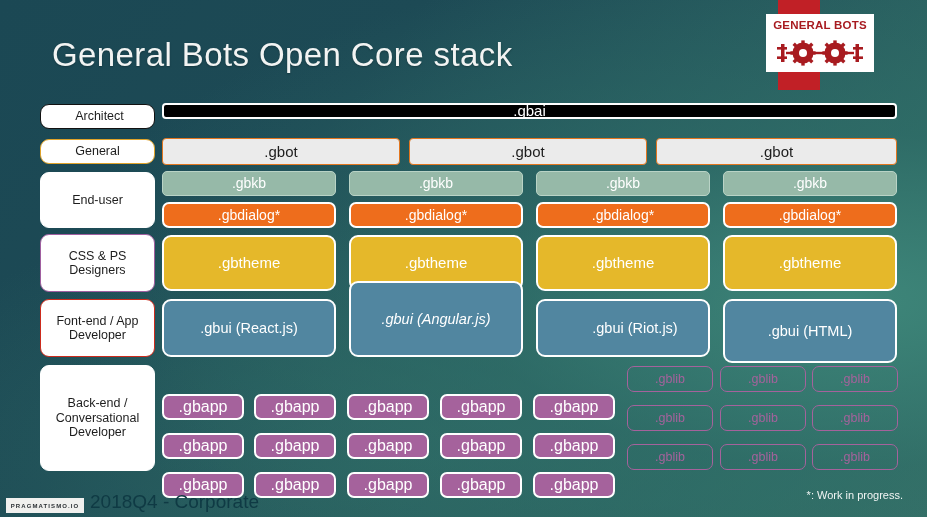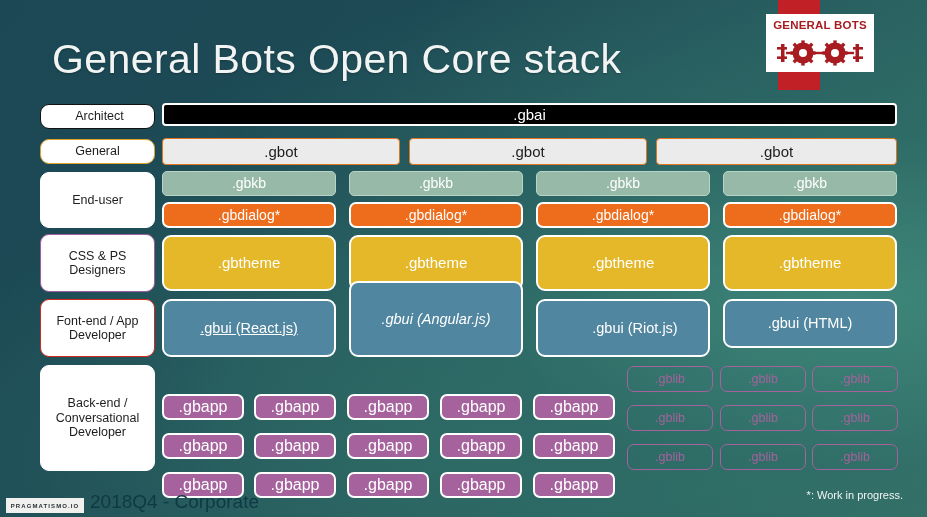--- a/index.html
+++ b/index.html
@@ -46,21 +46,21 @@
     color: #a81b20;
     letter-spacing: 0.2px;
     line-height: 1;
     white-space: nowrap;
   }
   #logo-gears { display: block; }
 
   #slide-title {
     position: absolute;
     left: 52px; top: 36px;
-    font-size: 41px;
+    font-size: 33px;
     font-weight: 300;
     color: #f2f4f3;
     letter-spacing: 0.4px;
     white-space: nowrap;
     text-shadow: 0 1px 2px rgba(0,0,0,0.25);
   }
 
   
   .box {
     position: absolute;
@@ -240,21 +240,21 @@
   <div class="box role designers" style="left:40px; top:234px; width:115px; height:58px;">
     <span class="multi">CSS &amp; PS<br>Designers</span>
   </div>
   <div class="box role frontend" style="left:40px; top:299px; width:115px; height:58px;">
     <span class="multi">Font-end / App<br>Developer</span>
   </div>
   <div class="box role backend" style="left:40px; top:365px; width:115px; height:106px;">
     <span class="multi">Back-end  /<br>Conversational<br>Developer</span>
   </div>
 
-  <div class="box gbai" style="left:162px; top:103px; width:735px; height:23px;">
+  <div class="box gbai" style="left:162px; top:103px; width:735px; height:16px;">
     <span>.gbai</span>
   </div>
 
   <div class="box gbot" style="left:162px; top:138px; width:238px; height:27px;">
     <span>.gbot</span>
   </div>
   <div class="box gbot" style="left:409px; top:138px; width:238px; height:27px;">
     <span>.gbot</span>
   </div>
   <div class="box gbot" style="left:656px; top:138px; width:241px; height:27px;">
@@ -293,30 +293,30 @@
   <div class="box gbtheme" style="left:349px; top:235px; width:174px; height:56px;">
     <span>.gbtheme</span>
   </div>
   <div class="box gbtheme" style="left:536px; top:235px; width:174px; height:56px;">
     <span>.gbtheme</span>
   </div>
   <div class="box gbtheme" style="left:723px; top:235px; width:174px; height:56px;">
     <span>.gbtheme</span>
   </div>
 
-  <div class="box gbui" style="left:162px; top:299px; width:174px; height:58px;text-decoration:underline;">
+  <div class="box gbui" style="left:162px; top:299px; width:174px; height:58px;">
     <span>.gbui (React.js)</span>
   </div>
   <div class="box gbui" style="left:349px; top:281px; width:174px; height:76px;font-style:italic;">
     <span>.gbui (Angular.js)</span>
   </div>
   <div class="box gbui" style="left:536px; top:299px; width:174px; height:58px;padding-left:24px;">
     <span>.gbui (Riot.js)</span>
   </div>
-  <div class="box gbui" style="left:723px; top:299px; width:174px; height:49px;">
+  <div class="box gbui" style="left:723px; top:299px; width:174px; height:64px;">
     <span>.gbui (HTML)</span>
   </div>
 
   <div class="box gbapp" style="left:162px; top:366px; width:82px; height:26px;">
     <span>.gbapp</span>
     </div>
   <div class="box gbapp" style="left:254px; top:366px; width:82px; height:26px;">
     <span>.gbapp</span>
     </div>
   <div class="box gbapp" style="left:347px; top:366px; width:82px; height:26px;">

